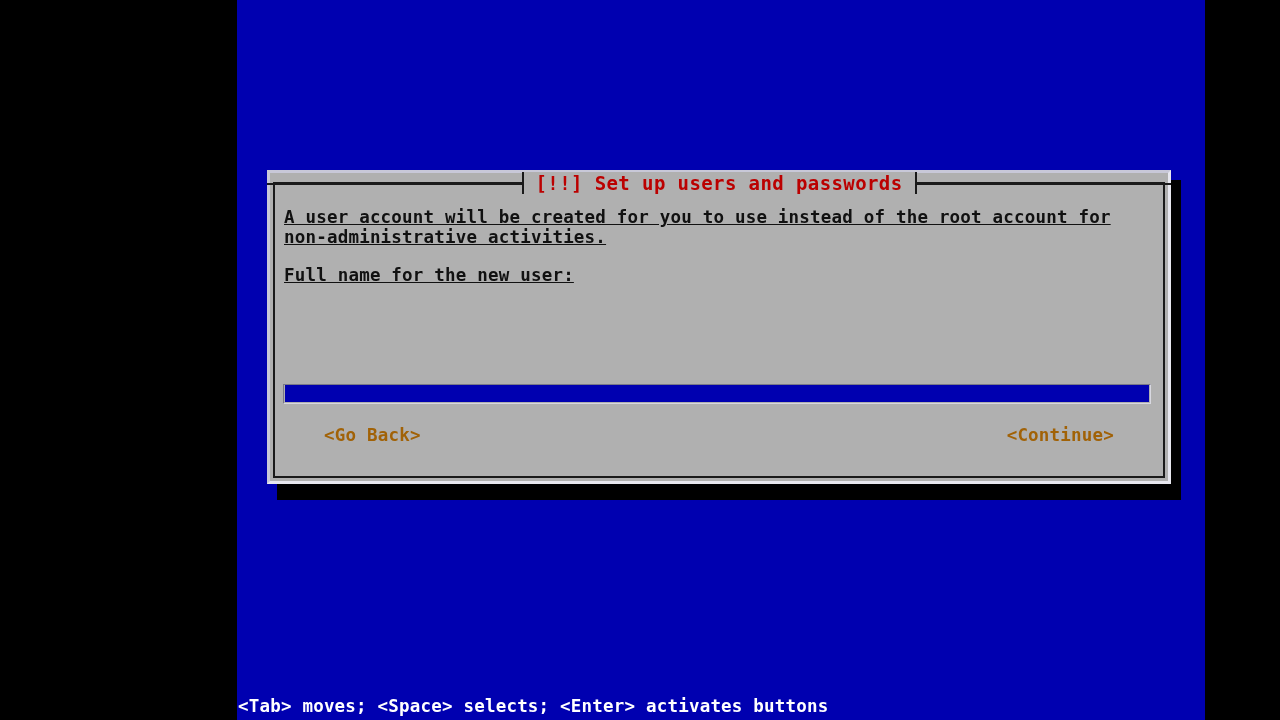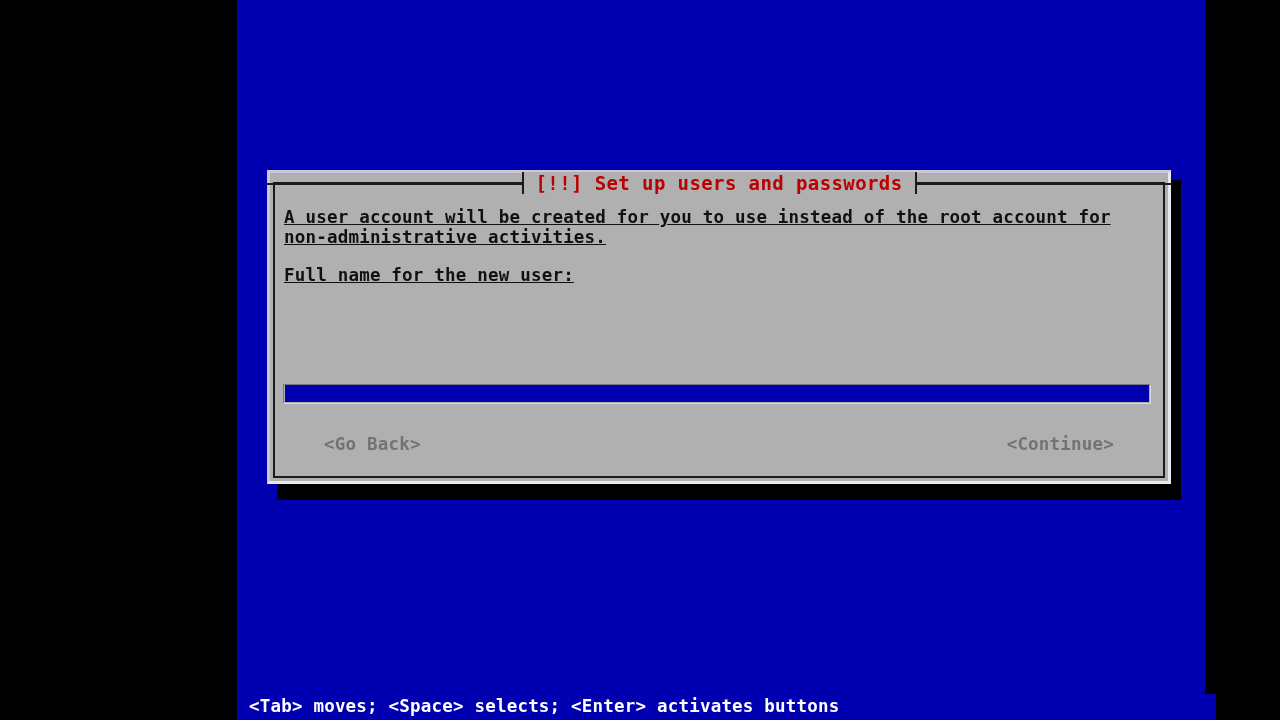--- a/index.html
+++ b/index.html
@@ -173,22 +173,22 @@
   #button-row {
     position: absolute;
     left: 284px;
     top: 424px;
     width: 872px;
     height: 24px;
   }
 
   .dialog-button {
     position: absolute;
-    top: 9px;
-    color: #737373;
+    top: 0;
+    color: #a16207;
     font-size: 17.5px;
     font-weight: bold;
     line-height: 22px;
     letter-spacing: 0.2px;
     white-space: nowrap;
     background: transparent;
     border: 0;
     padding: 0;
     font-family: inherit;
   }
@@ -197,21 +197,20 @@
   #continue-button { right: 42px; }
 
   
   #status-bar {
     position: absolute;
     left: 237px;
     top: 694px;
     width: 968px;
     height: 26px;
     background: #0000b0;
-    margin-left: 11px;
   }
 
   #status-text {
     position: absolute;
     left: 1px;
     top: 0;
     color: #ffffff;
     font-size: 17.5px;
     font-weight: bold;
     line-height: 24px;

